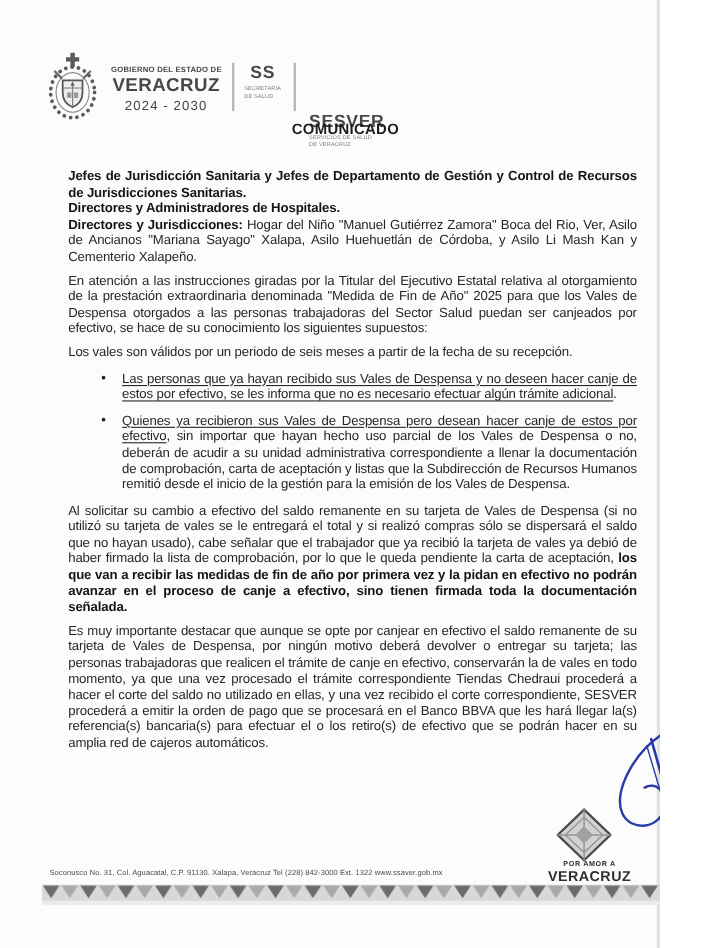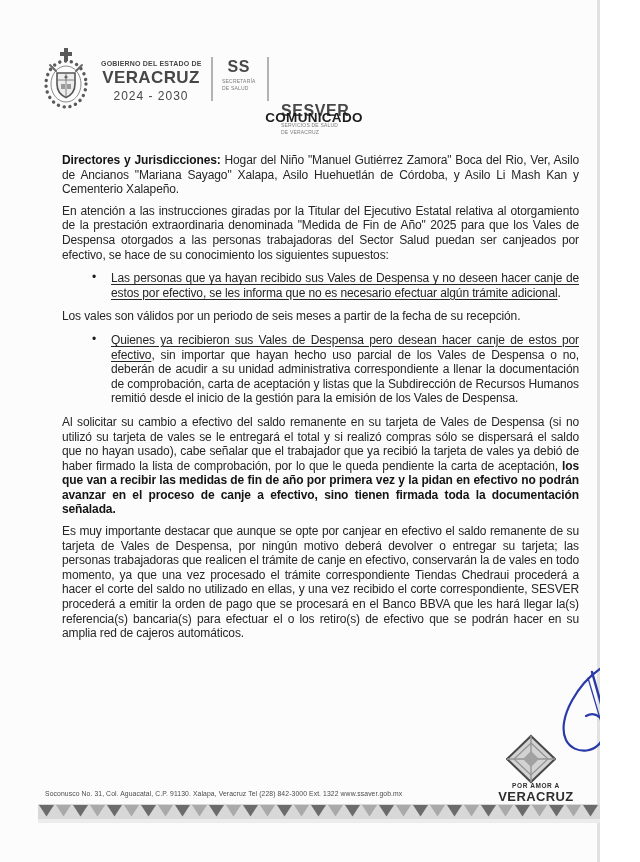--- a/index.html
+++ b/index.html
@@ -97,24 +97,26 @@
       <div class="org-caption">
         <div>SERVICIOS DE SALUD</div>
         <div>DE VERACRUZ</div>
       </div>
     </div>
 
     <div class="doc-title">COMUNICADO</div>
   </div>
 
   <main class="bodytext">
+      <div class="para addr"><span class="b ">Jefes de Jurisdicción Sanitaria y Jefes de Departamento de Gestión y Control de Recursos de Jurisdicciones Sanitarias.</span></div>
+      <div class="para addr"><span class="b ">Directores y Administradores de Hospitales.</span></div>
       <div class="para addr"><span class="b ">Directores y Jurisdicciones:</span><span class="n "> Hogar del Niño "Manuel Gutiérrez Zamora" Boca del Rio, Ver, Asilo de Ancianos "Mariana Sayago" Xalapa, Asilo Huehuetlán de Córdoba, y Asilo Li Mash Kan y Cementerio Xalapeño.</span></div>
       <div class="para bodyp"><span class="n ">En atención a las instrucciones giradas por la Titular del Ejecutivo Estatal relativa al otorgamiento de la prestación extraordinaria denominada "Medida de Fin de Año" 2025 para que los Vales de Despensa otorgados a las personas trabajadoras del Sector Salud puedan ser canjeados por efectivo, se hace de su conocimiento los siguientes supuestos:</span></div>
+      <div class="para bodyp"><span class="n ">Los vales son válidos por un periodo de seis meses a partir de la fecha de su recepción.</span></div>
       <div class="para bullet"><span class="n u">Las personas que ya hayan recibido sus Vales de Despensa y no deseen hacer canje de estos por efectivo, se les informa que no es necesario efectuar algún trámite adicional</span><span class="n ">.</span></div>
-      <div class="para bodyp"><span class="n ">Los vales son válidos por un periodo de seis meses a partir de la fecha de su recepción.</span></div>
       <div class="para bullet"><span class="n u">Quienes ya recibieron sus Vales de Despensa pero desean hacer canje de estos por efectivo</span><span class="n ">, sin importar que hayan hecho uso parcial de los Vales de Despensa o no, deberán de acudir a su unidad administrativa correspondiente a llenar la documentación de comprobación, carta de aceptación y listas que la Subdirección de Recursos Humanos remitió desde el inicio de la gestión para la emisión de los Vales de Despensa.</span></div>
       <div class="para bodyp"><span class="n ">Al solicitar su cambio a efectivo del saldo remanente en su tarjeta de Vales de Despensa (si no utilizó su tarjeta de vales se le entregará el total y si realizó compras sólo se dispersará el saldo que no hayan usado), cabe señalar que el trabajador que ya recibió la tarjeta de vales ya debió de haber firmado la lista de comprobación, por lo que le queda pendiente la carta de aceptación, </span><span class="b ">los que van a recibir las medidas de fin de año por primera vez y la pidan en efectivo no podrán avanzar en el proceso de canje a efectivo, sino tienen firmada toda la documentación señalada.</span></div>
       <div class="para bodyp"><span class="n ">Es muy importante destacar que aunque se opte por canjear en efectivo el saldo remanente de su tarjeta de Vales de Despensa, por ningún motivo deberá devolver o entregar su tarjeta; las personas trabajadoras que realicen el trámite de canje en efectivo, conservarán la de vales en todo momento, ya que una vez procesado el trámite correspondiente Tiendas Chedraui procederá a hacer el corte del saldo no utilizado en ellas, y una vez recibido el corte correspondiente, SESVER procederá a emitir la orden de pago que se procesará en el Banco BBVA que les hará llegar la(s) referencia(s) bancaria(s) para efectuar el o los retiro(s) de efectivo que se podrán hacer en su amplia red de cajeros automáticos.</span></div>
     </main>
 
   <svg class="signature" viewBox="0 0 90 126" aria-hidden="true">
     <path d="M60 6 C 30 22, 8 62, 18 82 C 26 98, 52 96, 56 76 C 59 62, 48 52, 38 58" fill="none" stroke-width="2.2" stroke-linecap="round" stroke="#2a3aa8"></path>
     <path d="M44 14 L74 120" fill="none" stroke-width="2.4" stroke-linecap="round" stroke="#2a3aa8"></path>
     <path d="M40 20 L59 84" fill="none" stroke-width="1.3" stroke-linecap="round" stroke="#2a3aa8"></path>
   </svg>

